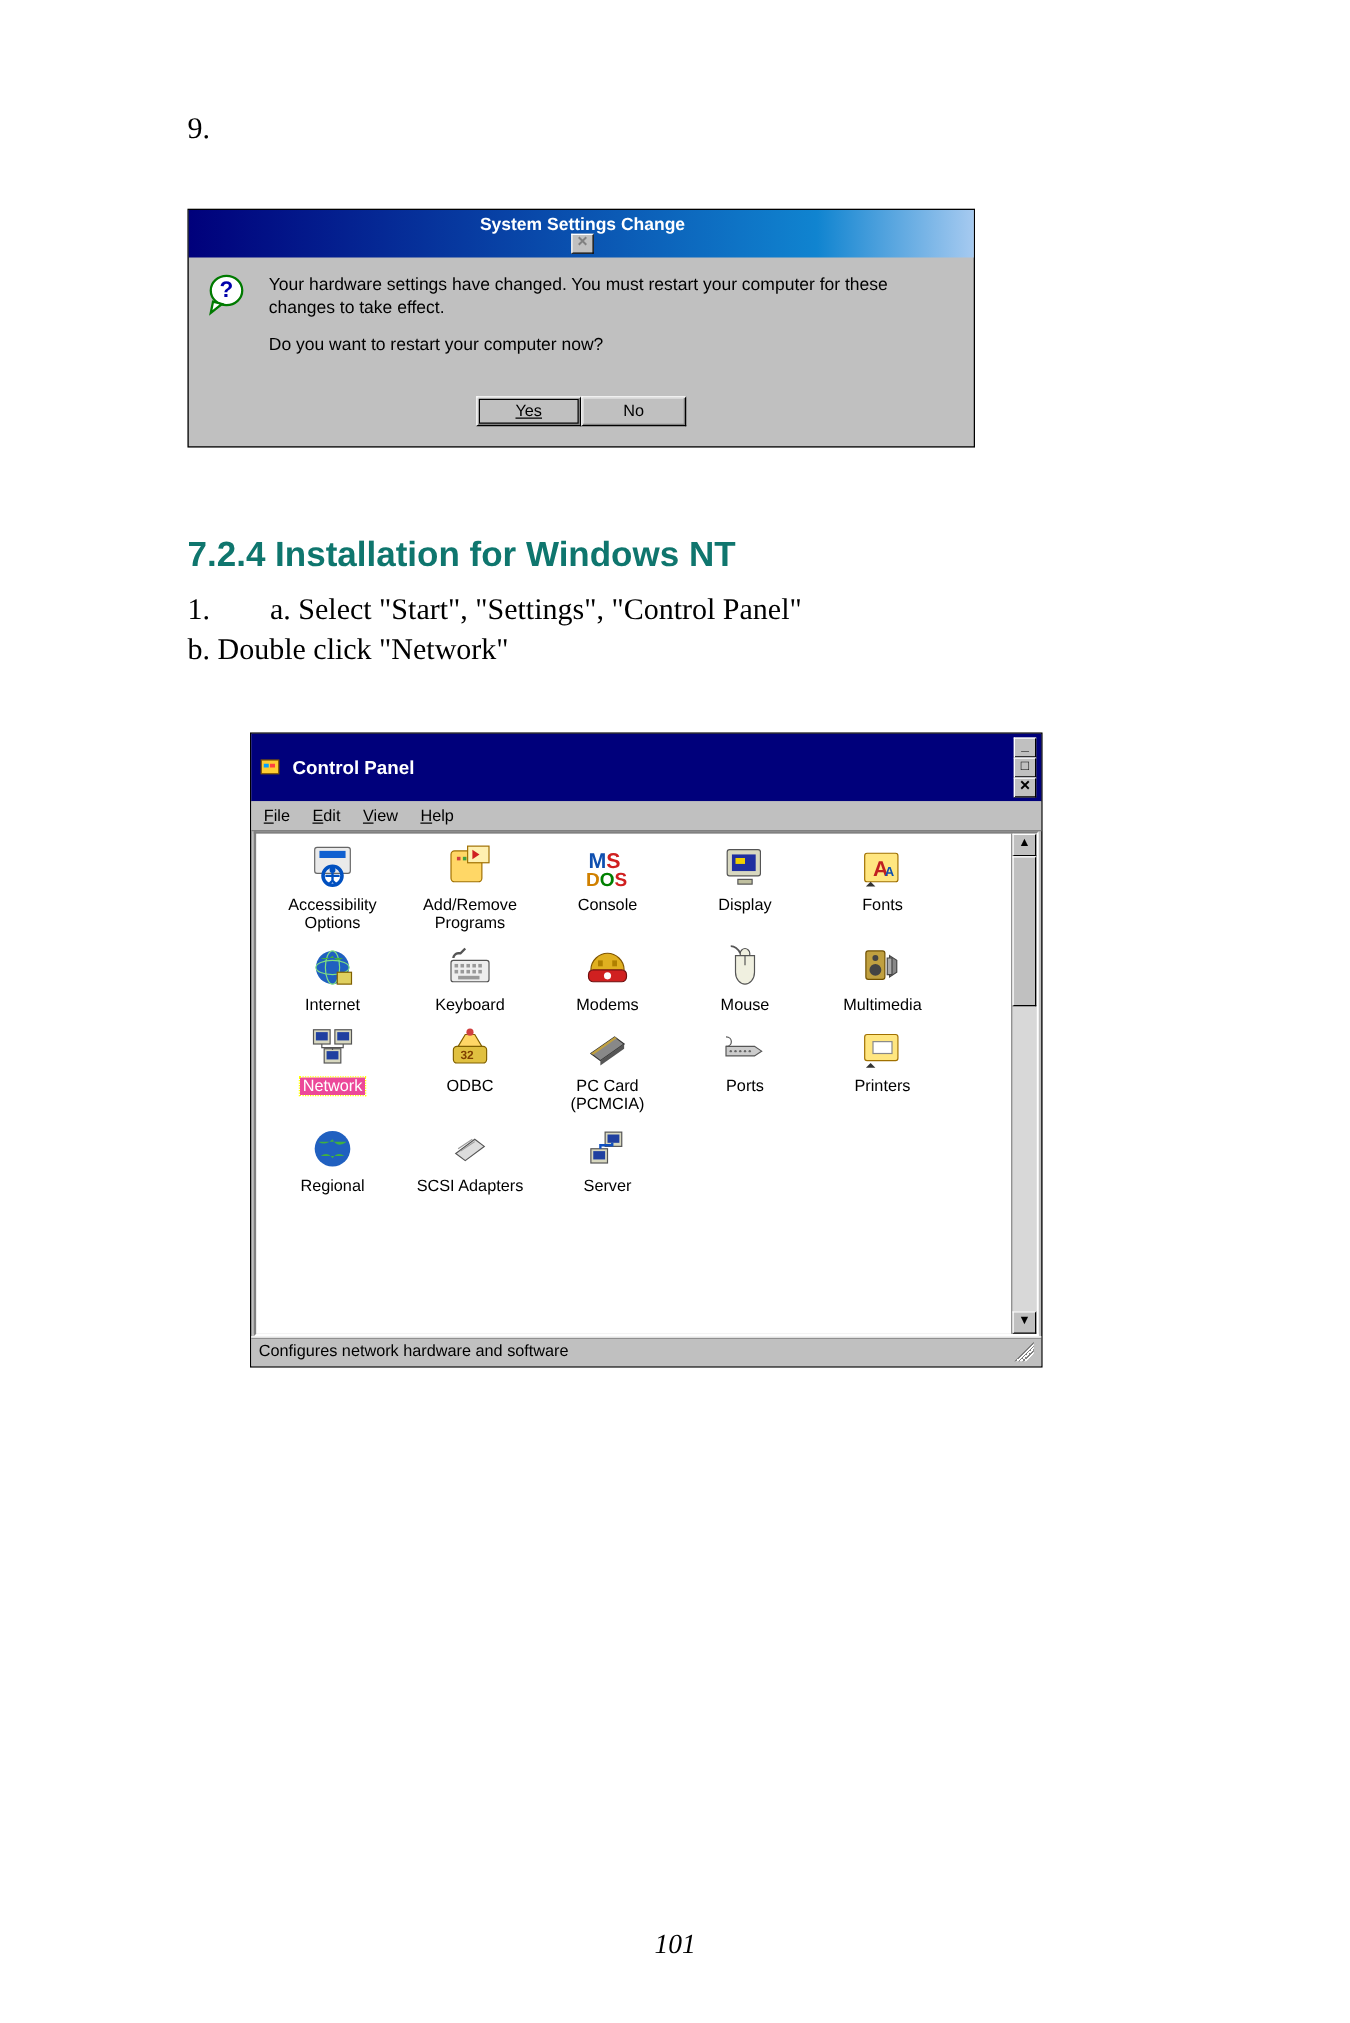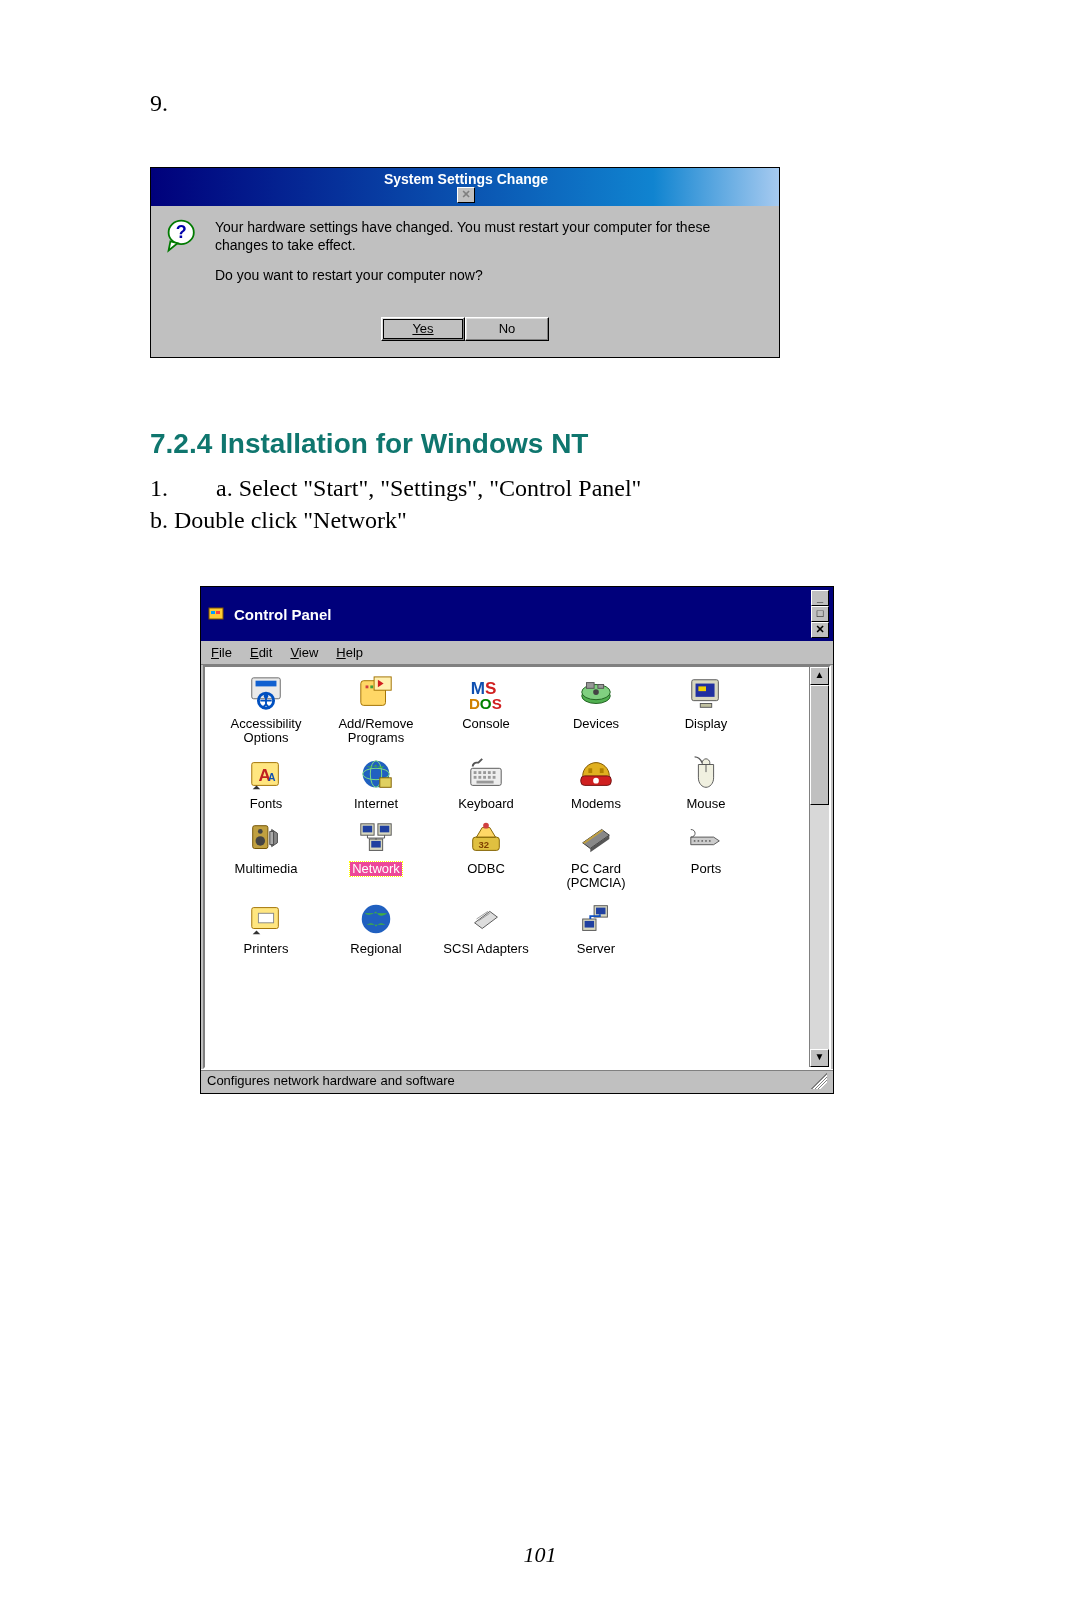--- a/index.html
+++ b/index.html
@@ -308,32 +308,20 @@
             <div class="cp-label">Add/Remove Programs</div>
           </div>
           <div class="cp-item">
             <div class="cp-icon">
               <svg viewBox="0 0 40 40">
                   <text x="4" y="20" font-family="Arial Black,Arial" font-weight="900" font-size="18" fill="#d02020"><tspan fill="#1050b0">M</tspan><tspan fill="#d02020">S</tspan></text>
                   <text x="2" y="36" font-family="Arial Black,Arial" font-weight="900" font-size="16"><tspan fill="#d08000">D</tspan><tspan fill="#008000">O</tspan><tspan fill="#d02020">S</tspan></text>
                 </svg>
             </div>
             <div class="cp-label">Console</div>
-          </div>
-          <div class="cp-item">
-            <div class="cp-icon">
-              <svg viewBox="0 0 40 40">
-                  <ellipse cx="20" cy="22" rx="15" ry="8" fill="#50b050" stroke="#206020"></ellipse>
-                  <ellipse cx="20" cy="18" rx="15" ry="8" fill="#80d080" stroke="#206020"></ellipse>
-                  <rect x="10" y="8" width="8" height="6" fill="#999" stroke="#555"></rect>
-                  <rect x="22" y="10" width="6" height="4" fill="#999" stroke="#555"></rect>
-                  <circle cx="20" cy="18" r="3" fill="#444"></circle>
-                </svg>
-            </div>
-            <div class="cp-label">Devices</div>
           </div>
 
           <div class="cp-item">
             <div class="cp-icon">
               <svg viewBox="0 0 40 40">
                   <rect x="5" y="5" width="28" height="22" rx="2" fill="#d8d8c0" stroke="#555"></rect>
                   <rect x="9" y="9" width="20" height="14" fill="#2030a0"></rect>
                   <rect x="12" y="12" width="8" height="5" fill="#f0d000"></rect>
                   <rect x="14" y="30" width="12" height="4" fill="#c0c0a0" stroke="#555"></rect>
                 </svg>

